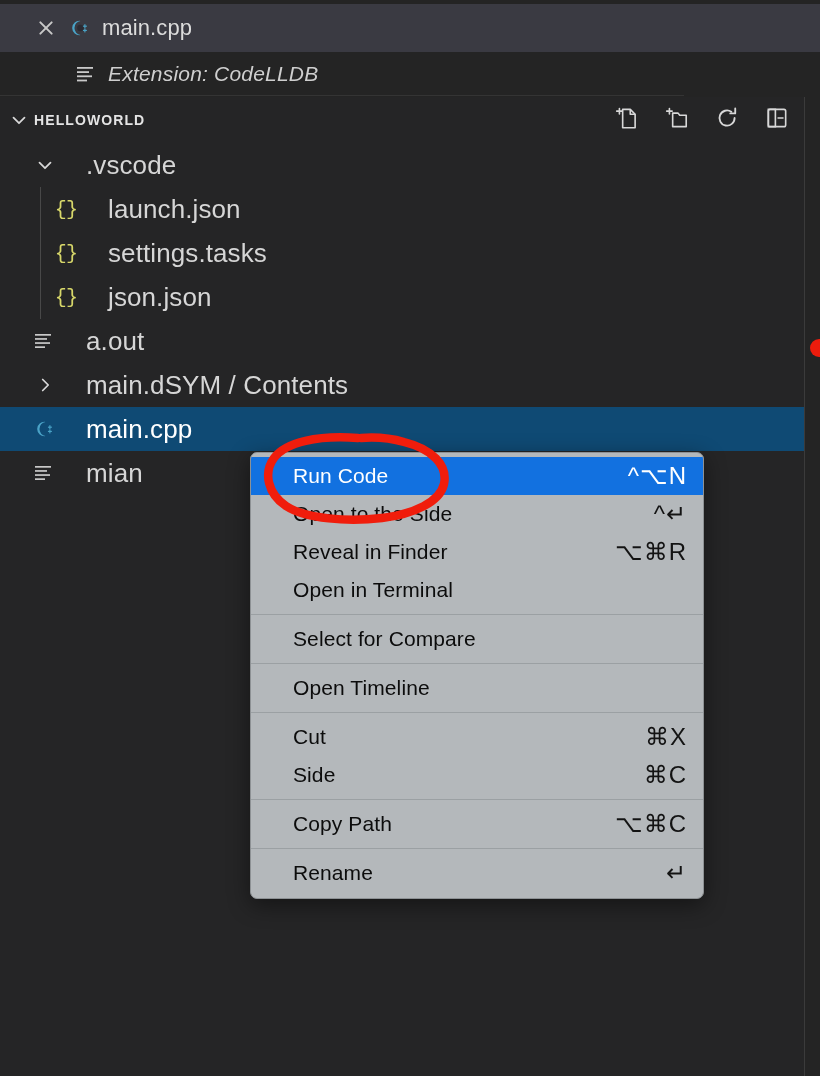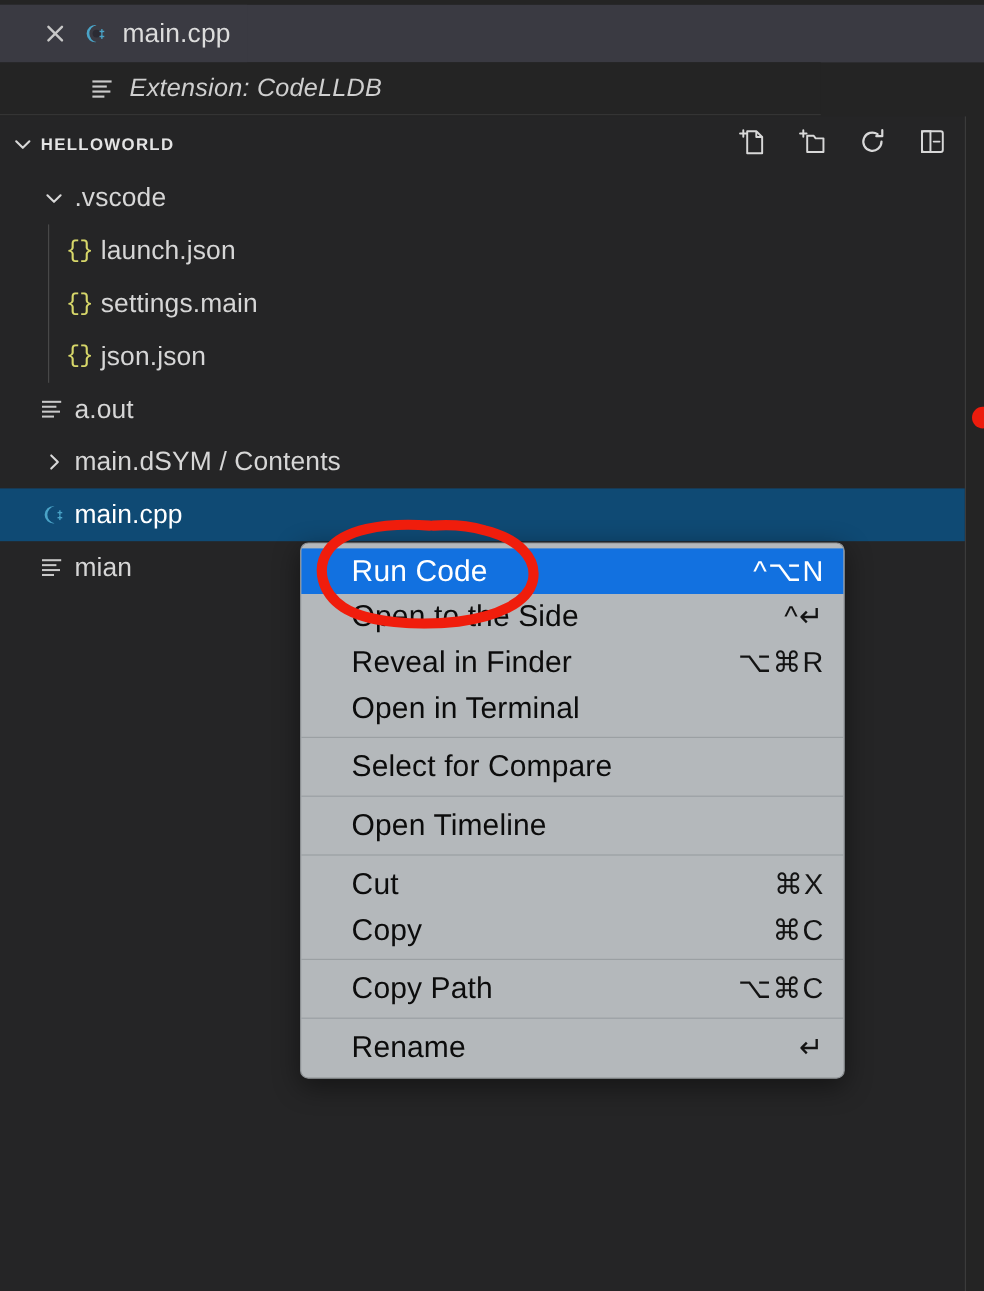--- a/index.html
+++ b/index.html
@@ -63,21 +63,21 @@
   .act { width:26px; height:26px; cursor:pointer; }
 
   
   .tree { position:relative; }
   .row {
     position:relative; height:44px; display:flex; align-items:center;
     cursor:pointer; white-space:nowrap;
   }
   .row.sel { background:#0f4a74; }
   .row .ico { flex:none; display:flex; align-items:center; justify-content:center; }
-  .row .lbl { color:#d6d6d6; font-size:22px; letter-spacing:.1px; }
+  .row .lbl { color:#d6d6d6; font-size:26px; letter-spacing:.1px;margin-left:24px; }
   .row.sel .lbl { color:#ffffff; }
 
   .guide {
     position:absolute; left:40px; width:1px; background:#484848;
   }
 
   .brace { color:#d7d76a; font-size:20px; font-family:"Liberation Mono", monospace; letter-spacing:-1px; }
 
   
   .reddot {
@@ -90,21 +90,21 @@
     position:absolute; left:250px; top:452px; width:454px;
     background:#b4b8bb; border:1px solid #8d9194; border-radius:7px;
     box-shadow:0 6px 22px rgba(0,0,0,.45);
     overflow:hidden; padding:4px 0 6px 0;
   }
   .mi {
     height:38px; display:flex; align-items:center; justify-content:space-between;
     padding:0 16px 0 42px; cursor:default;
   }
   .mi.hl { background:#1271e0; }
-  .mi .mlabel { color:#0c0c0c; font-size:25px; letter-spacing:.1px; }
+  .mi .mlabel { color:#0c0c0c; font-size:21px; letter-spacing:.1px; }
   .mi.hl .mlabel { color:#ffffff; }
   .mi .mkey {
     color:#131313; font-size:24px; letter-spacing:1px;
     font-family:"Liberation Sans", sans-serif;
   }
   .mi.hl .mkey { color:#ffffff; }
   .sep { height:1px; background:#9ba0a3; margin:5px 0; }
 
   
   .annot { position:absolute; left:262px; top:432px; width:200px; height:92px; pointer-events:none; }
@@ -185,21 +185,21 @@
         <span class="lbl">.vscode</span>
       </div>
 
       <div class="row">
         <span class="ico brace" style="width:36px; margin-left:48px;">{ }</span>
         <span class="lbl">launch.json</span>
       </div>
 
       <div class="row">
         <span class="ico brace" style="width:36px; margin-left:48px;">{ }</span>
-        <span class="lbl">settings.main</span>
+        <span class="lbl">settings.tasks</span>
       </div>
 
       <div class="row">
         <span class="ico brace" style="width:36px; margin-left:48px;">{ }</span>
         <span class="lbl">json.json</span>
       </div>
 
       <div class="row">
         <span class="ico" style="width:36px; margin-left:26px;">
           <svg width="20" height="16" viewBox="0 0 20 16">
@@ -291,21 +291,21 @@
       <span class="mkey"></span>
     </div>
 
     <div class="sep"></div>
 
     <div class="mi">
       <span class="mlabel">Cut</span>
       <span class="mkey">⌘X</span>
     </div>
     <div class="mi">
-      <span class="mlabel">Copy</span>
+      <span class="mlabel">Side</span>
       <span class="mkey">⌘C</span>
     </div>
 
     <div class="sep"></div>
 
     <div class="mi">
       <span class="mlabel">Copy Path</span>
       <span class="mkey">⌥⌘C</span>
     </div>
 

